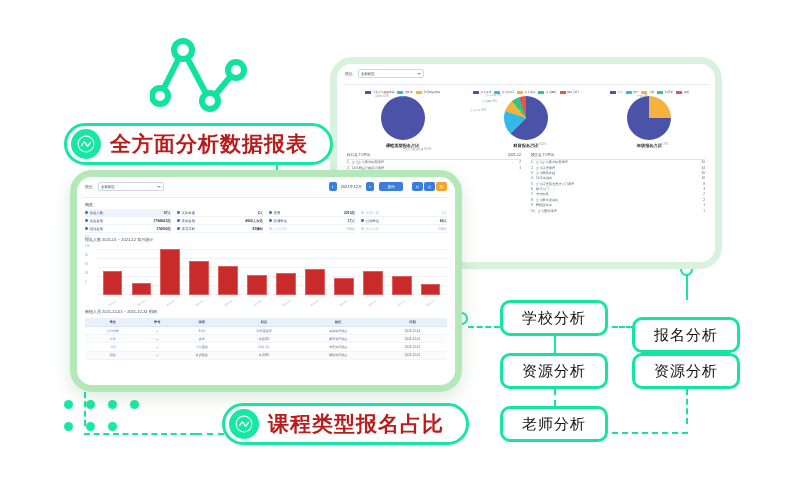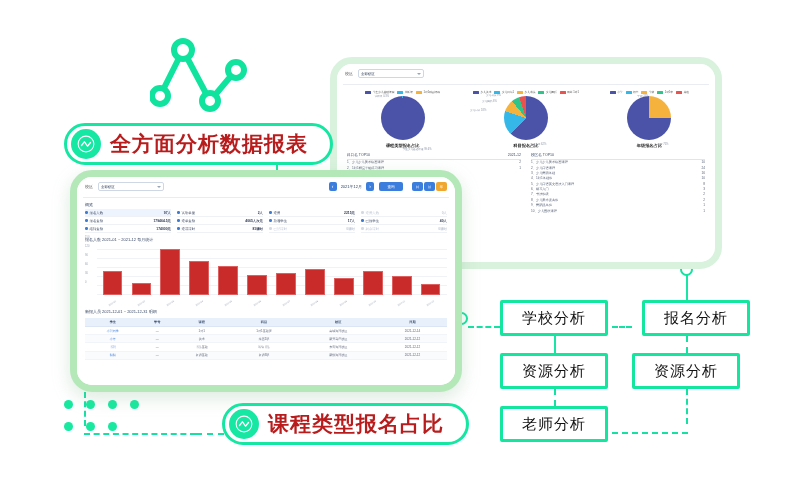--- a/index.html
+++ b/index.html
@@ -115,26 +115,26 @@
     width:30px;height:30px;border-radius:50%;background:#16e7a2;flex:none;
     display:flex;align-items:center;justify-content:center;
   }
   .pill .txt{font-size:21px;color:#b91c1c;font-weight:bold;letter-spacing:1px;white-space:nowrap;}
   #pill-top{left:64px;top:123px;}
   #pill-bottom{left:222px;top:403px;}
 
   
   .abtn{
     position:absolute;display:flex;align-items:center;justify-content:center;
-    background:#fff;border:3px solid #14e6a0;border-radius:2px;
+    background:#fff;border:3px solid #14e6a0;border-radius:10px;
     width:108px;height:36px;box-sizing:border-box;
   }
   .abtn span{font-size:15px;color:#111;letter-spacing:1px;white-space:nowrap;}
   #abtn-school{left:500px;top:300px;}
-  #abtn-signup{left:632px;top:300px;margin-left:10px;}
+  #abtn-signup{left:632px;top:317px;}
   #abtn-class{left:500px;top:353px;}
   #abtn-resource{left:632px;top:353px;}
   #abtn-teacher{left:500px;top:406px;}
 </style>
 </head>
 <body>
 
 <div class="stage">
 
   <div class="nodegraph">

